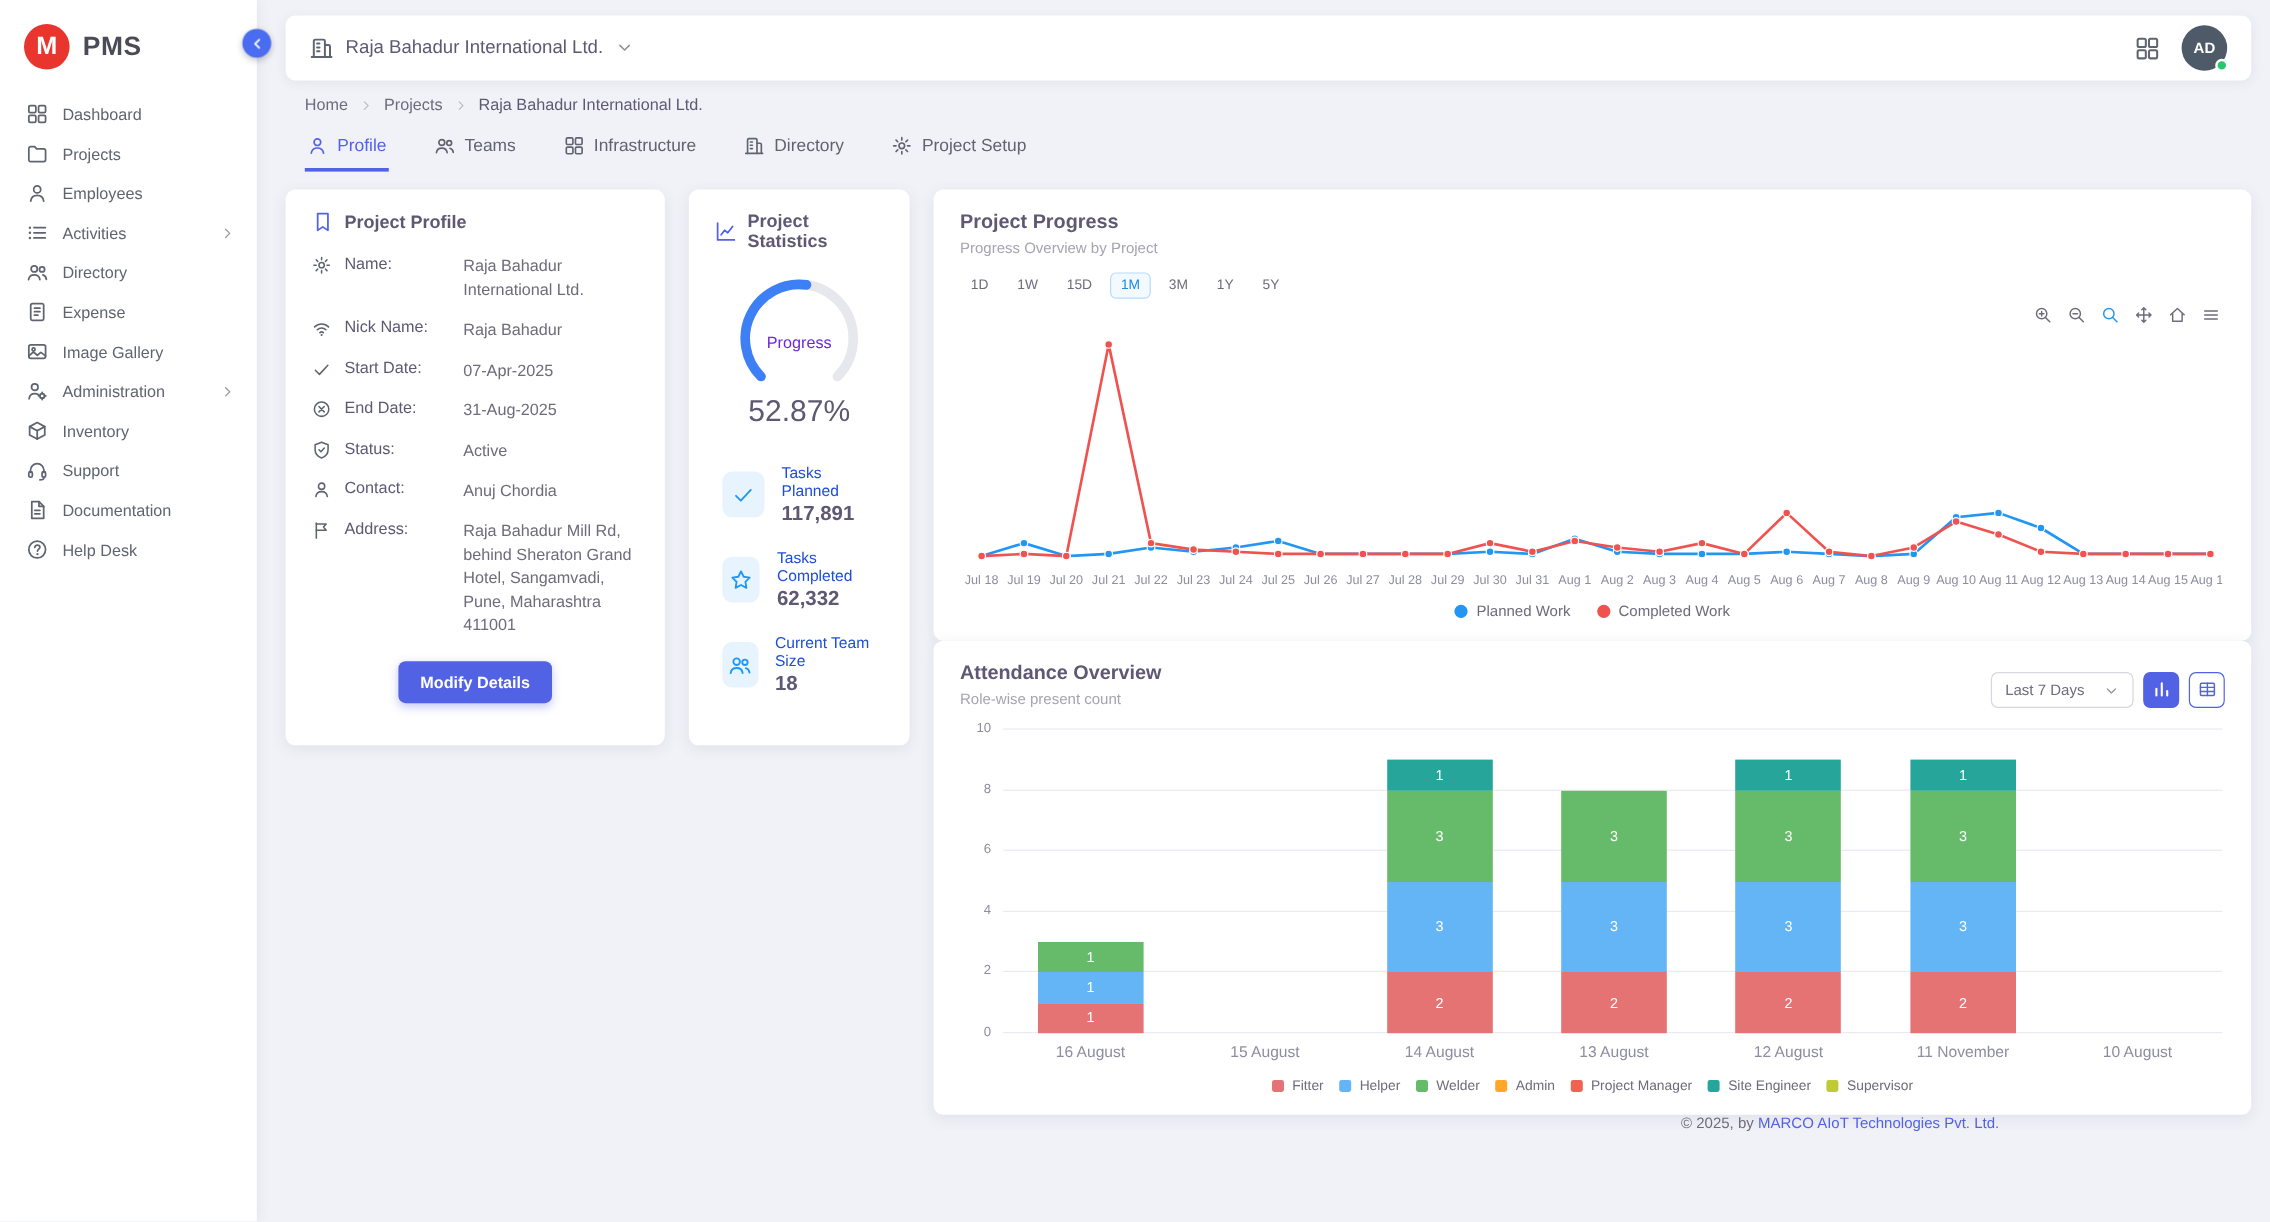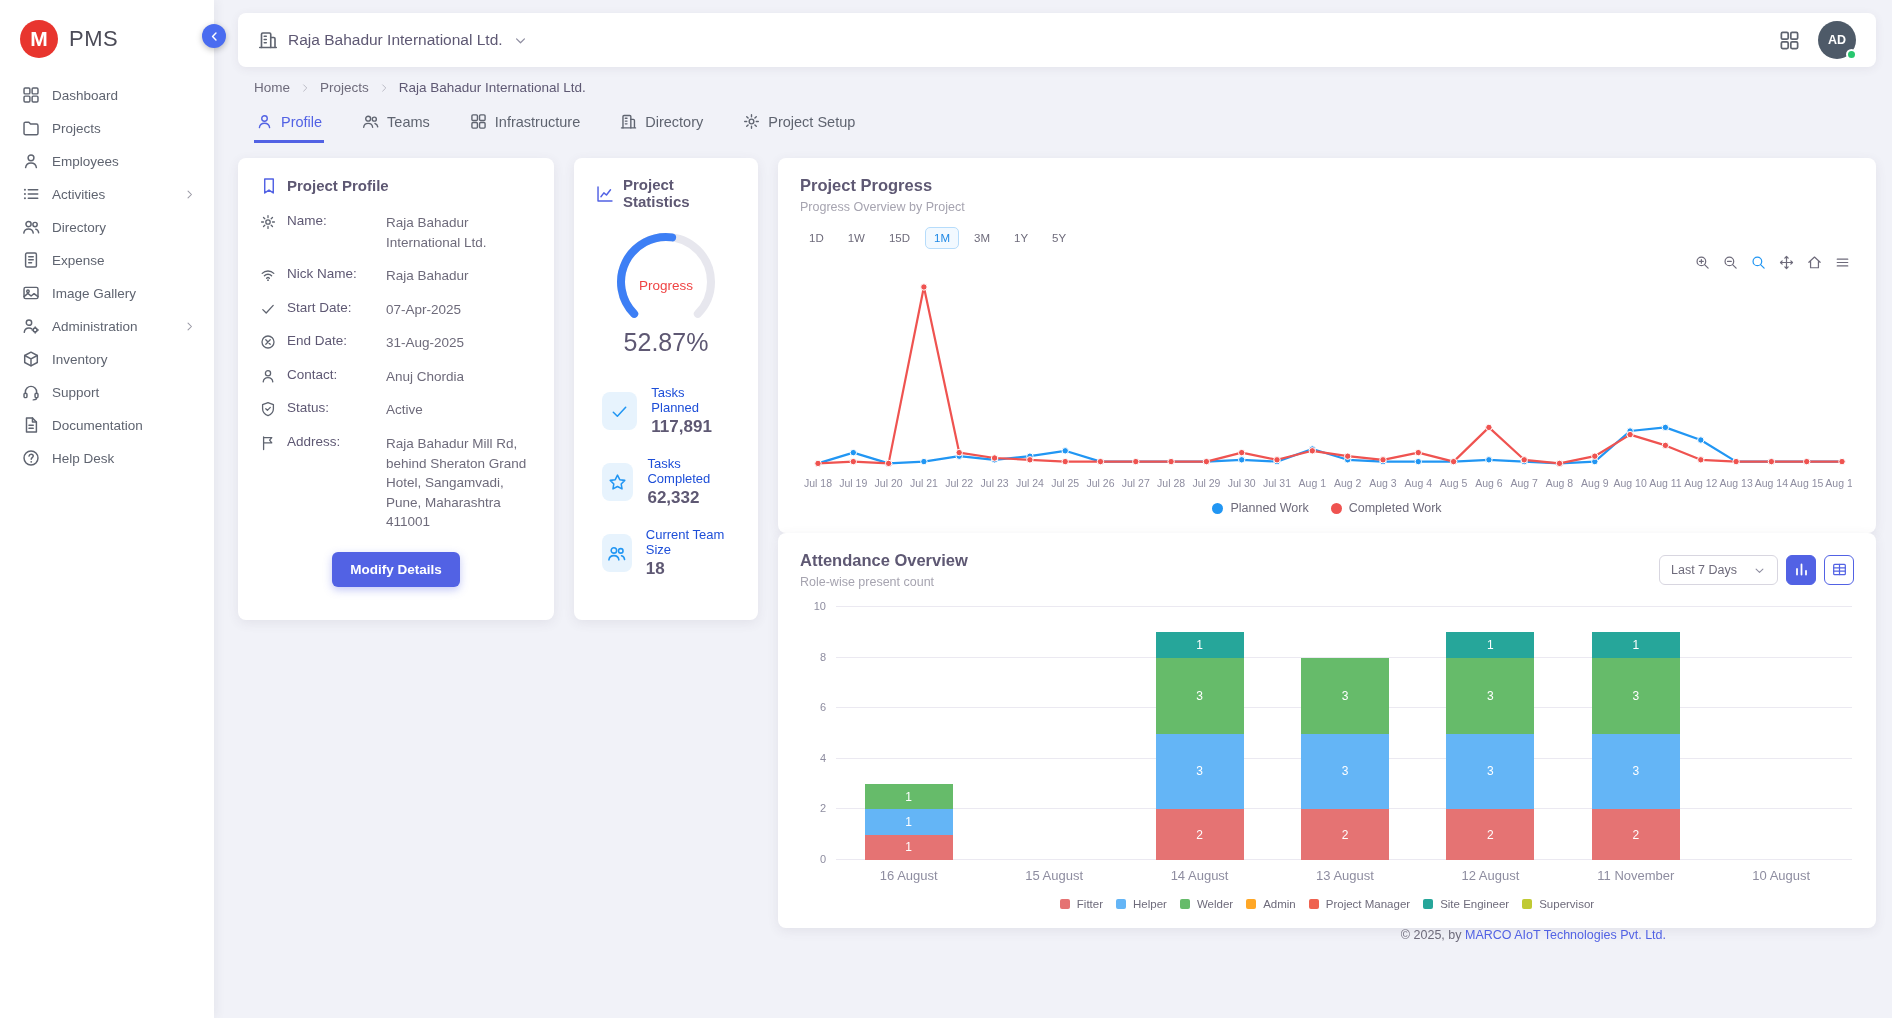--- a/index.html
+++ b/index.html
@@ -12,21 +12,21 @@
   :root{
     --primary:#5262e4;--blue:#2196f3;--text:#5e5873;--muted:#6e6b7b;
     --faint:#8e8da0;--border:#e4e3ea;
   }
   .ico{display:inline-block;vertical-align:middle;flex-shrink:0}
 
   
   .sidebar{width:214px;min-width:214px;background:#fff;box-shadow:2px 0 10px rgba(75,70,92,.07);z-index:3;padding-top:12px}
   .brand{display:flex;align-items:center;gap:11px;padding:8px 20px 20px}
   .logo{width:38px;height:38px;border-radius:50%;background:#e8352e;color:#fff;display:flex;align-items:center;justify-content:center;font-weight:700;font-size:21px}
-  .brand-name{font-size:22px;font-weight:400;color:#4b4b57;letter-spacing:.5px}
+  .brand-name{font-size:22px;font-weight:700;color:#4b4b57;letter-spacing:.5px}
   .nav-item{display:flex;align-items:center;gap:12px;padding:7px 18px 7px 22px;margin:1px 0;font-size:13.5px;color:#5f6470;cursor:pointer}
   .nav-item .ico{width:18px;height:18px;color:#5f6470}
   .nav-item .chev{width:13px;height:13px;margin-left:auto;color:#9a99a5}
   .nav-label{white-space:nowrap}
 
   .collapse-btn{position:fixed;left:202px;top:24px;width:24px;height:24px;border-radius:50%;background:#4a6cf0;color:#fff;display:flex;align-items:center;justify-content:center;box-shadow:0 2px 6px rgba(0,0,0,.25);cursor:pointer;z-index:10}
   .collapse-btn .ico{width:13px;height:13px}
 
   
   .main{flex:1;display:flex;flex-direction:column;padding:13px 16px 16px 24px;min-width:0}
@@ -63,21 +63,21 @@
   
   .profile-fields{margin-top:18px}
   .pf-row{display:flex;gap:11px;margin-bottom:14px;font-size:13.5px;align-items:flex-start}
   .pf-row .ico{width:16px;height:16px;color:#5f6470;margin-top:1px}
   .pf-label{width:88px;color:#5e5873;flex-shrink:0}
   .pf-value{color:#6e6b7b;line-height:1.45}
   .btn-primary{display:block;margin:20px auto 6px;background:var(--primary);color:#fff;border:none;border-radius:6px;padding:10px 18px;font-size:13.5px;font-weight:600;cursor:pointer;font-family:inherit;box-shadow:0 3px 8px rgba(82,98,228,.35)}
 
   
   .gauge-wrap{position:relative;width:140px;margin:14px auto 0;text-align:center}
-  .gauge-label{position:absolute;top:54px;left:0;right:0;font-size:13.5px;color:#ef4444}
+  .gauge-label{position:absolute;top:54px;left:0;right:0;font-size:13.5px;color:#6d28d9}
   .gauge-value{font-size:25px;color:#5e5873;font-weight:500;text-align:center;margin-top:2px}
   .stats-list{margin-top:28px;padding:0 6px 4px}
   .stat-row{display:flex;align-items:center;gap:14px;margin-bottom:19px}
   .stat-icon{width:38px;height:38px;border-radius:8px;background:#e7f3fd;color:var(--blue);display:flex;align-items:center;justify-content:center}
   .stat-icon .ico{width:19px;height:19px}
   .stat-label{font-size:13px;color:#1d4ed8}
   .stat-value{font-size:17px;font-weight:600;color:#5e5873;margin-top:2px}
 
   
   .ranges{display:flex;gap:6px;margin-top:13px}
@@ -88,21 +88,21 @@
   .tool{cursor:pointer;display:flex}
   .tool .ico{width:15px;height:15px}
   .tool-active{color:var(--blue)}
   #lineChart text{font-family:"Liberation Sans","DejaVu Sans",sans-serif}
   .chart-legend{display:flex;justify-content:center;gap:22px;margin-top:2px;flex-wrap:wrap}
   .legend-item{display:flex;align-items:center;gap:7px;font-size:12.5px;color:#6e6b7b;cursor:pointer}
   .legend-swatch{width:11px;height:11px;border-radius:50%}
   .legend-swatch.square{width:10px;height:10px;border-radius:2px}
 
   
-  .att-head{display:flex;justify-content:space-between;align-items:center}
+  .att-head{display:flex;justify-content:space-between;align-items:flex-end}
   .att-controls{display:flex;gap:8px;align-items:center}
   .select{display:flex;align-items:center;gap:16px;border:1px solid #d8d6e0;border-radius:6px;padding:7px 11px;font-size:12.5px;color:#6e6b7b;cursor:pointer;background:#fff}
   .select .ico{width:13px;height:13px;color:#8e8da0}
   .toggle{width:30px;height:30px;border-radius:6px;display:flex;align-items:center;justify-content:center;border:1px solid var(--primary);background:#fff;color:var(--primary);cursor:pointer}
   .toggle.active{background:var(--primary);color:#fff}
   .toggle .ico{width:15px;height:15px}
   .bar-chart{margin-top:18px}
   .bar-plot{position:relative;height:253px;padding-left:36px}
   .gridline{position:absolute;left:36px;right:2px;height:1px;background:#ebe9f1}
   .ytick{position:absolute;left:0;width:26px;text-align:right;font-size:11px;color:#8e8da0;line-height:13px}
@@ -357,33 +357,33 @@
             <div class="pf-row">
               <svg class="ico" viewBox="0 0 16 16" fill="none" stroke="currentColor" stroke-width="1.3" stroke-linecap="round" stroke-linejoin="round">
                 <circle cx="8" cy="8" r="6"></circle>
                 <path d="M5.8 5.8l4.4 4.4M10.2 5.8l-4.4 4.4"></path>
               </svg>
               <span class="pf-label">End Date:</span>
               <span class="pf-value">31-Aug-2025</span>
             </div>
             <div class="pf-row">
               <svg class="ico" viewBox="0 0 16 16" fill="none" stroke="currentColor" stroke-width="1.3" stroke-linecap="round" stroke-linejoin="round">
+                <path d="M8 1.6l5.4 2v4.1c0 3.4-2.2 5.7-5.4 6.9-3.2-1.2-5.4-3.5-5.4-6.9V3.6z"></path>
+                <path d="M5.8 7.8l1.6 1.6 2.9-3"></path>
+              </svg>
+              <span class="pf-label">Status:</span>
+              <span class="pf-value">Active</span>
+            </div>
+            <div class="pf-row">
+              <svg class="ico" viewBox="0 0 16 16" fill="none" stroke="currentColor" stroke-width="1.3" stroke-linecap="round" stroke-linejoin="round">
                 <circle cx="8" cy="5.2" r="2.6"></circle>
                 <path d="M3.2 13.8c.4-2.7 2.3-4.1 4.8-4.1s4.4 1.4 4.8 4.1"></path>
               </svg>
               <span class="pf-label">Contact:</span>
               <span class="pf-value">Anuj Chordia</span>
-            </div>
-            <div class="pf-row">
-              <svg class="ico" viewBox="0 0 16 16" fill="none" stroke="currentColor" stroke-width="1.3" stroke-linecap="round" stroke-linejoin="round">
-                <path d="M8 1.6l5.4 2v4.1c0 3.4-2.2 5.7-5.4 6.9-3.2-1.2-5.4-3.5-5.4-6.9V3.6z"></path>
-                <path d="M5.8 7.8l1.6 1.6 2.9-3"></path>
-              </svg>
-              <span class="pf-label">Status:</span>
-              <span class="pf-value">Active</span>
             </div>
             <div class="pf-row">
               <svg class="ico" viewBox="0 0 16 16" fill="none" stroke="currentColor" stroke-width="1.3" stroke-linecap="round" stroke-linejoin="round">
                 <path d="M3.6 14.6V1.9"></path>
                 <path d="M3.6 2.6h8.2L9.6 5.2l2.2 2.6H3.6"></path>
               </svg>
               <span class="pf-label">Address:</span>
               <span class="pf-value">Raja Bahadur Mill Rd, behind Sheraton Grand Hotel, Sangamvadi, Pune, Maharashtra 411001</span>
             </div>
           </div>

